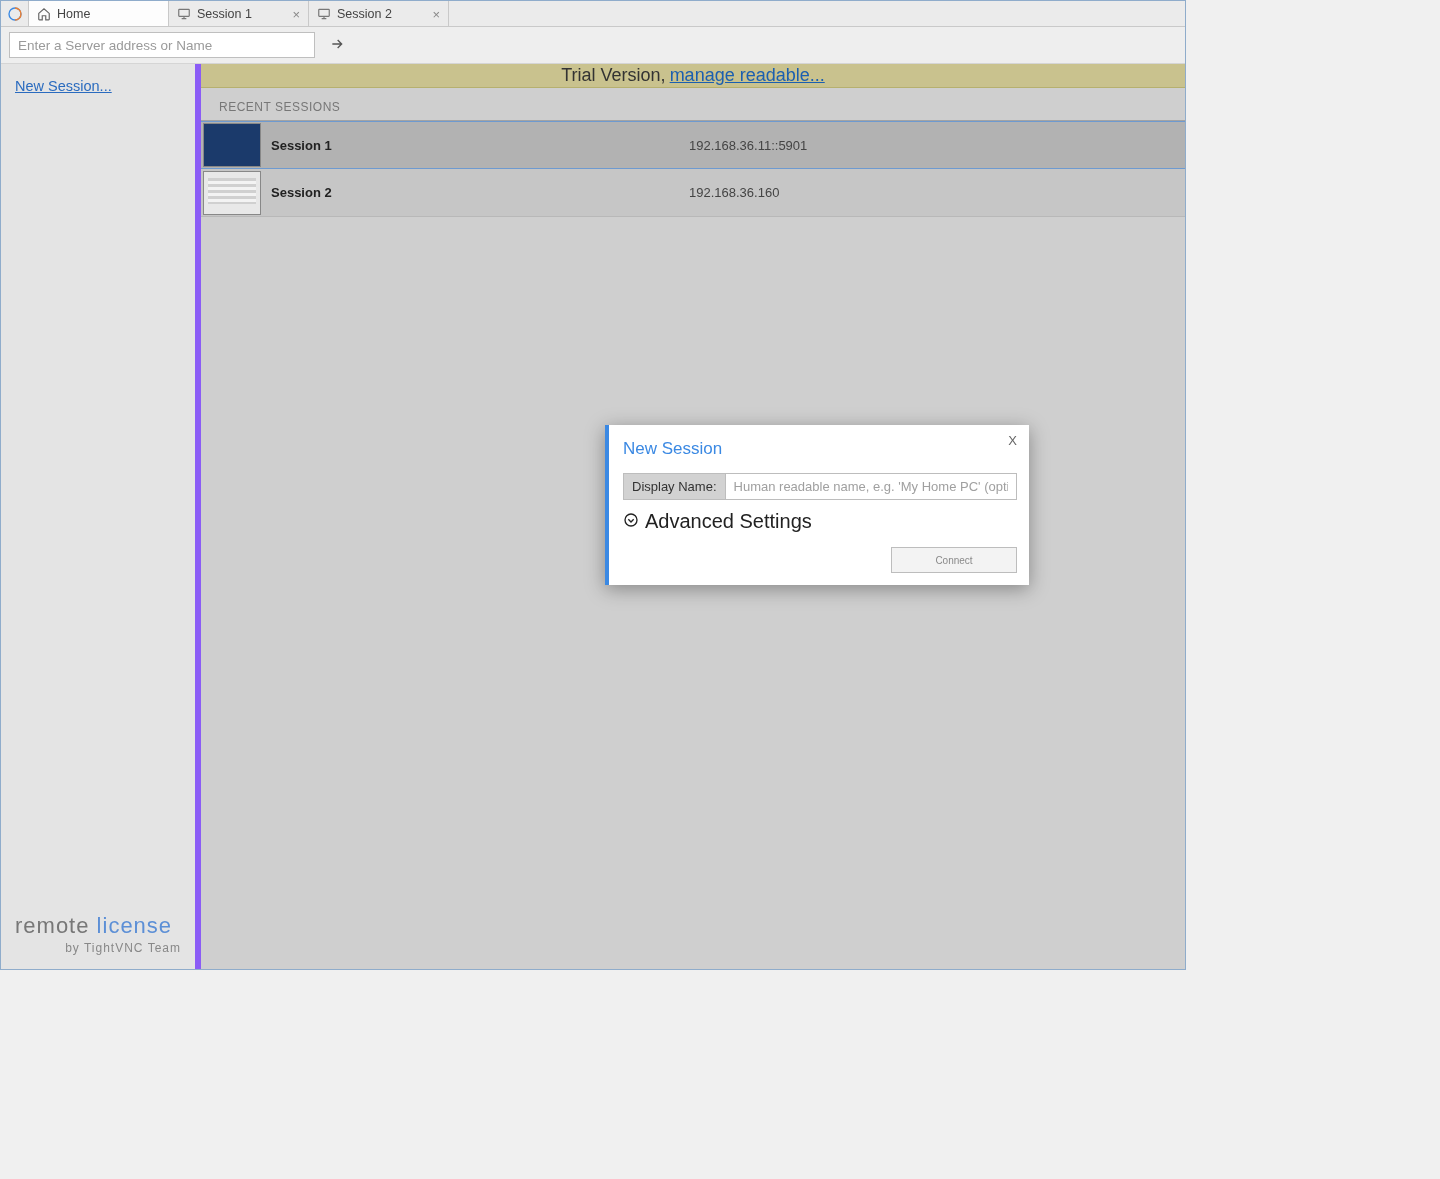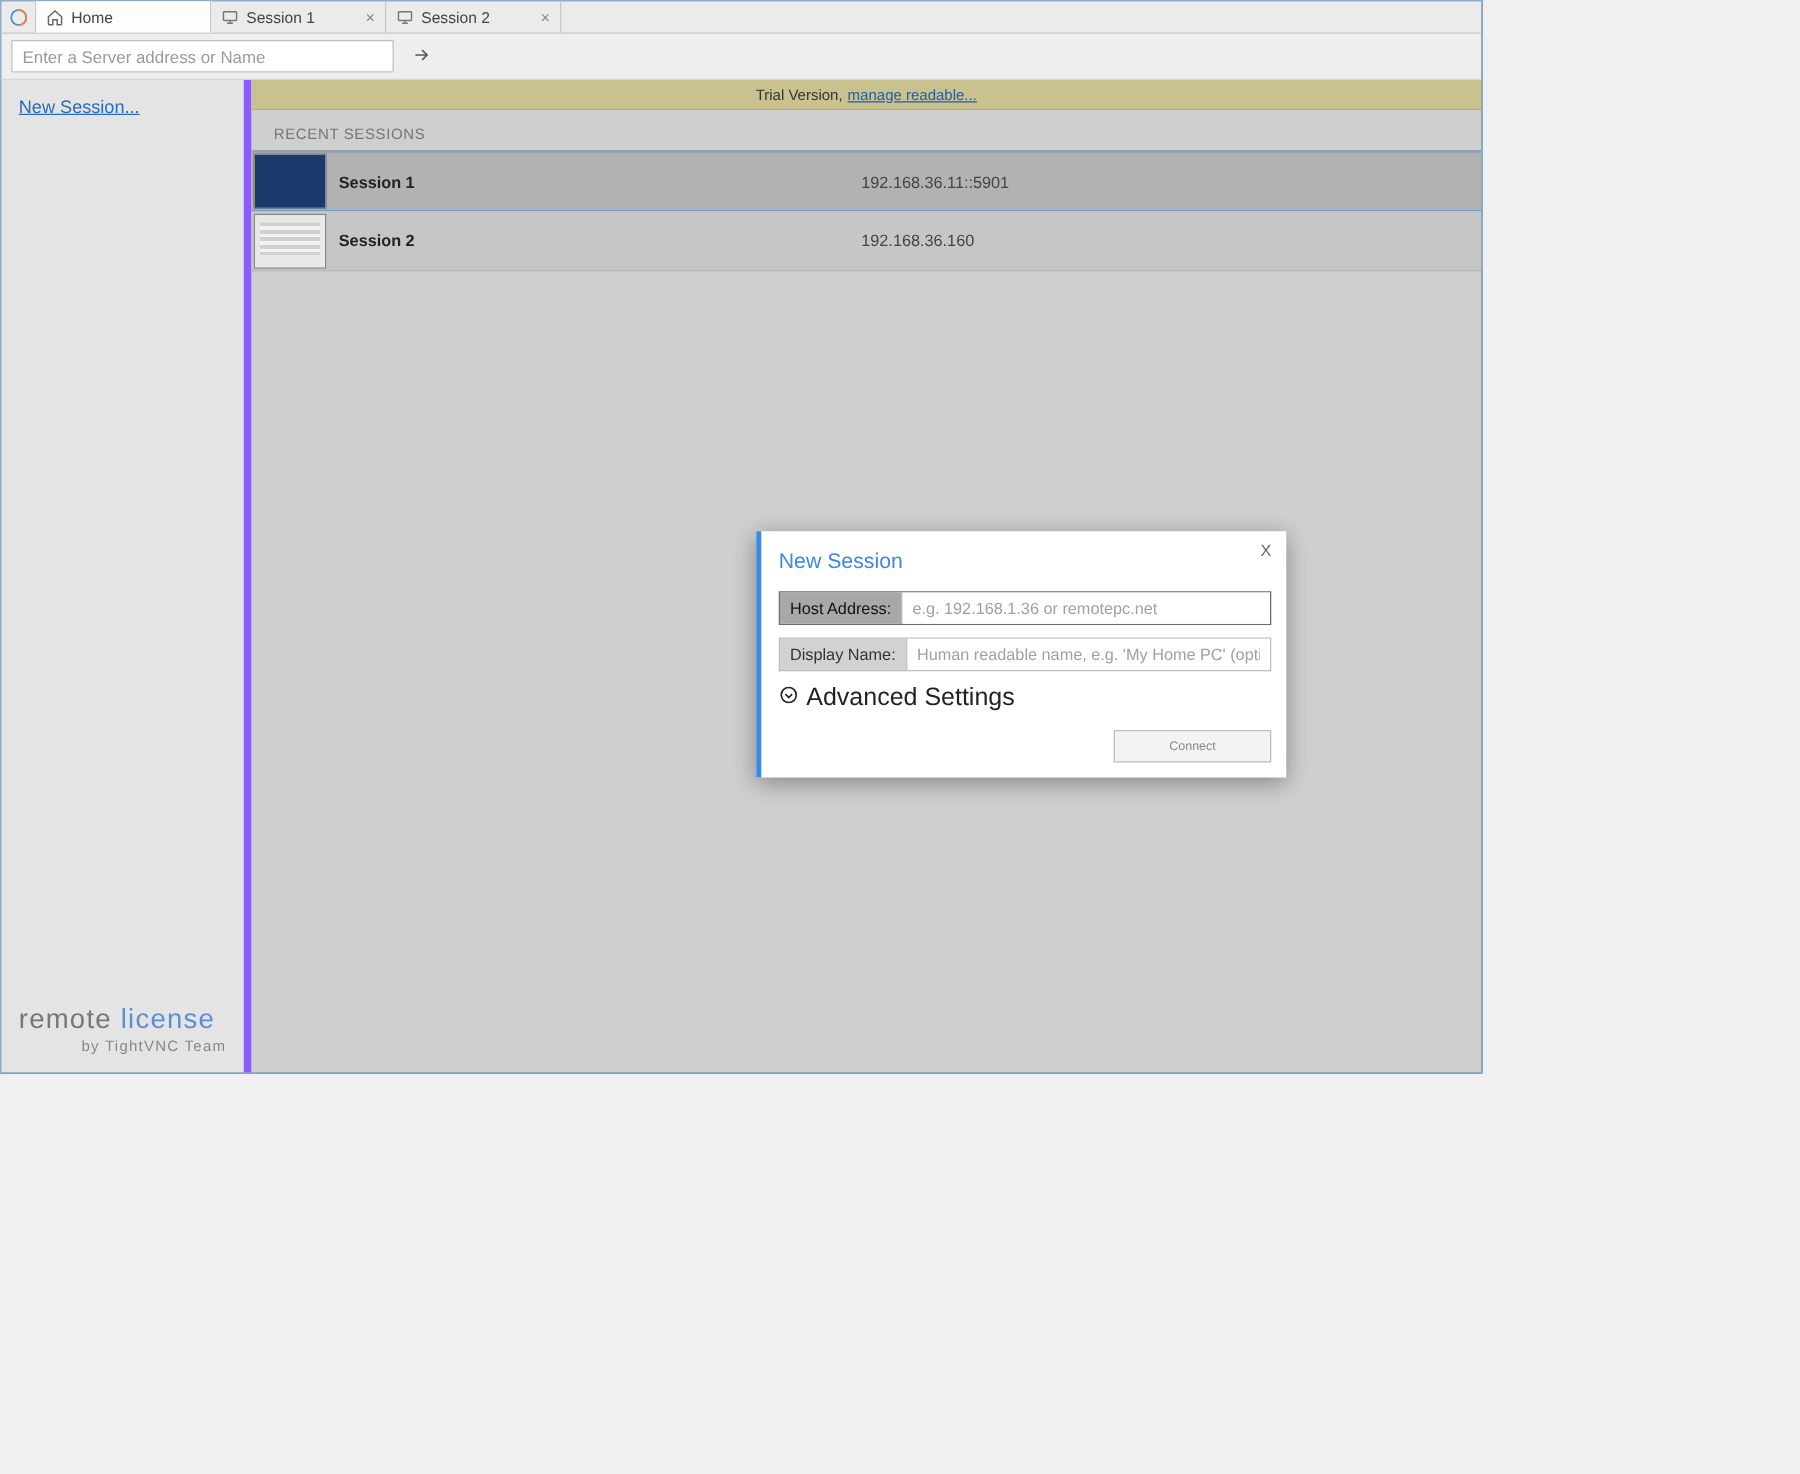--- a/index.html
+++ b/index.html
@@ -9,23 +9,23 @@
     width: 1440px;
     height: 1179px;
     background: #f0f0f0;
     overflow: hidden;
     position: relative;
     color: #333;
   }
   
   .app {
     width: 1186px;
-    height: 859px;
+    height: 970px;
     border: 1px solid #8faccb;
-    background: #0369a1;
+    background: #b91c1c;
     position: relative;
   }
 
   
   .tabbar {
     display: flex;
     align-items: stretch;
     height: 26px;
     background: #ebebeb;
     border-bottom: 1px solid #c9c9c9;
@@ -128,21 +128,21 @@
 
   .main {
     flex:1;
     background:#cfcfcf;
     position:relative;
     overflow:hidden;
   }
   .trial-bar {
     background:#c9c28e;
     color:#333;
-    font-size:12px;
+    font-size:18px;
     height:24px;
     display:flex;
     align-items:center;
     justify-content:center;
     gap:4px;
     border-bottom:1px solid #b6b06f;
   }
   .trial-bar a { color:#1b5fb0; text-decoration:underline; }
 
   .section-header {
@@ -349,24 +349,20 @@
           <div class="sess-addr">192.168.36.160</div>
         </div>
       </div>
     </div>
   </div>
 
   <div class="dialog">
     <div class="dialog-close">X</div>
     <div class="dialog-title">New Session</div>
 
-    <div class="field-row focus">
-      <div class="field-label">Host Address:</div>
-      <input class="field-input" placeholder="e.g. 192.168.1.36 or remotepc.net" style="">
-    </div>
 
     <div class="field-row">
       <div class="field-label">Display Name:</div>
       <input class="field-input" placeholder="Human readable name, e.g. 'My Home PC' (optional)" style="">
     </div>
 
     <div class="adv-row">
       <span>
         <svg viewBox="0 0 24 24" fill="none" stroke="#222" stroke-width="2">
             <circle cx="12" cy="12" r="9"></circle>

